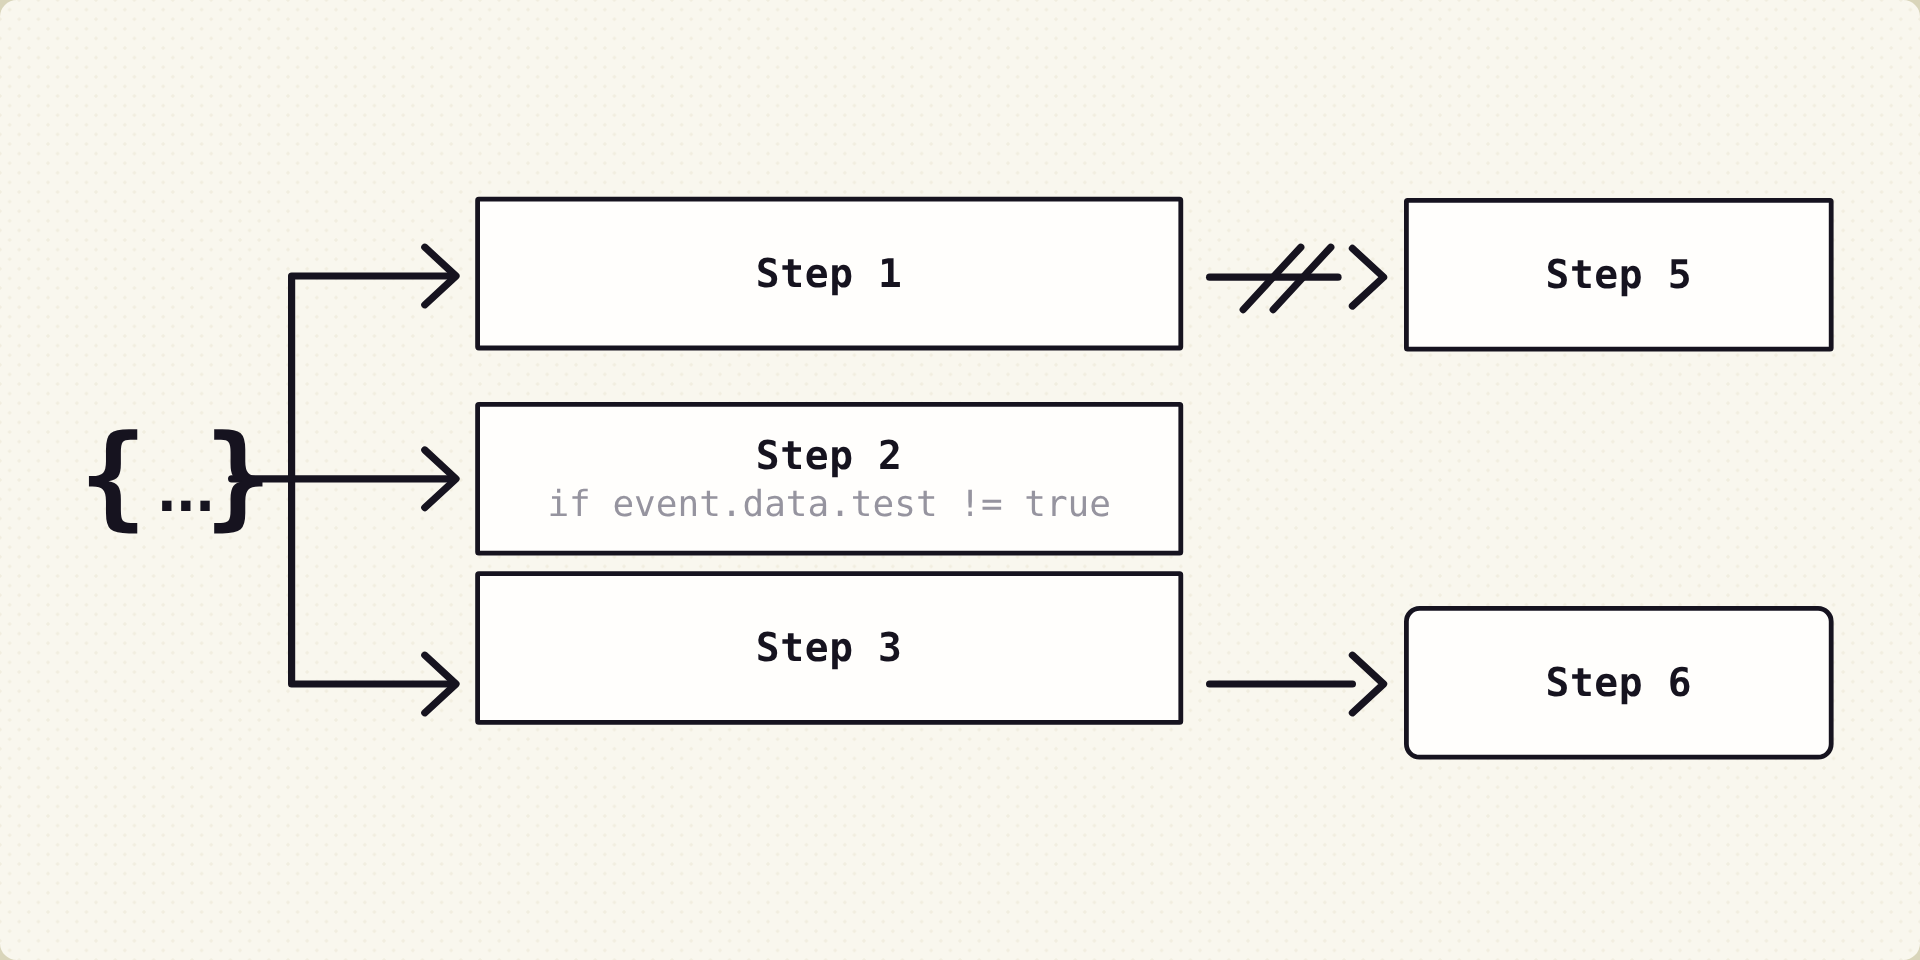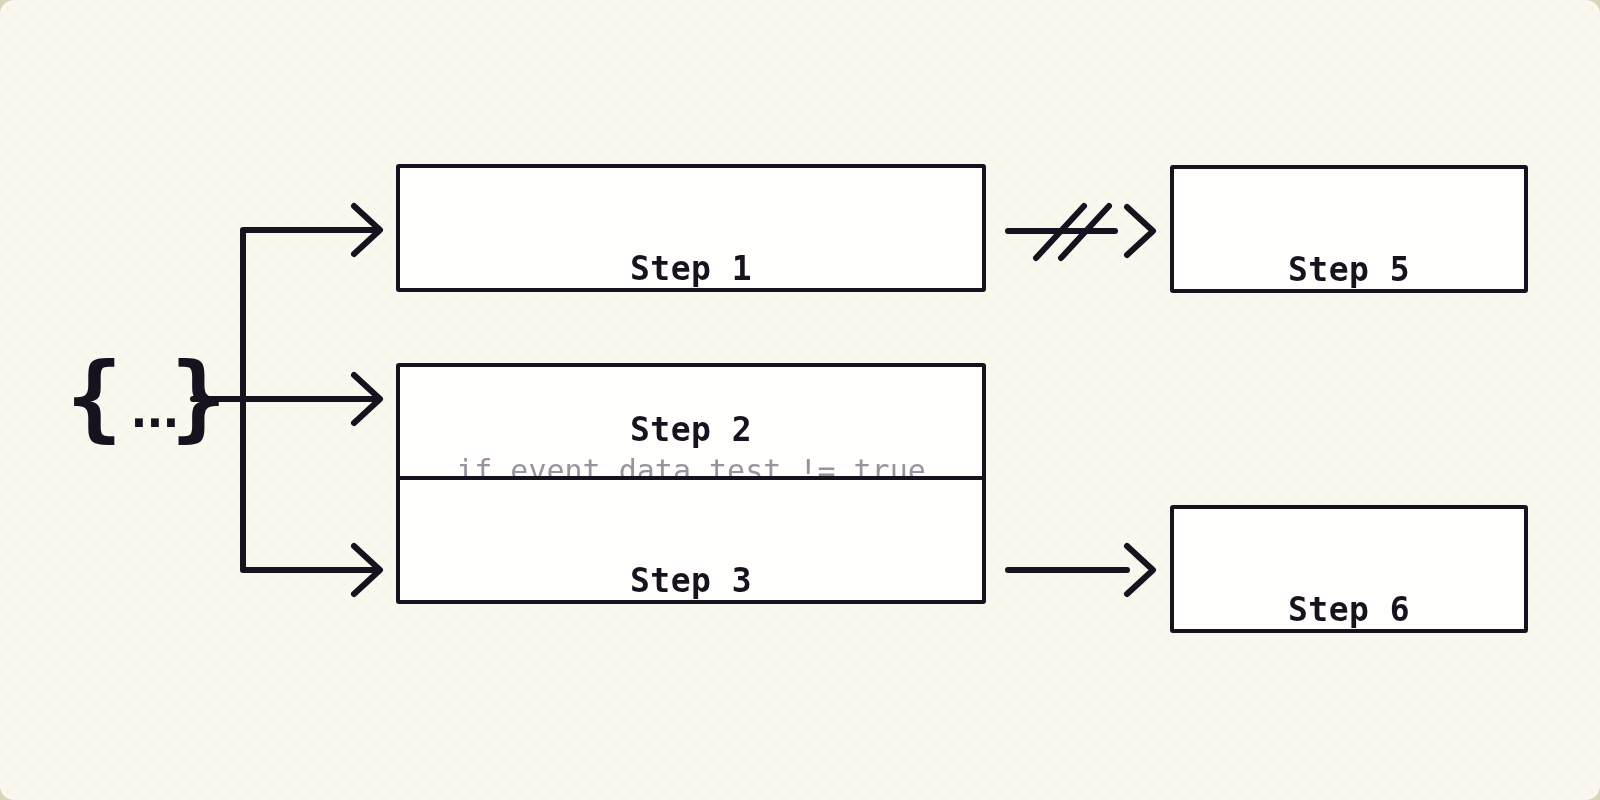--- a/index.html
+++ b/index.html
@@ -70,44 +70,44 @@
     line-height: 1;
   }
   .node {
     position: absolute;
     background: var(--node-fill);
     border: 4px solid var(--stroke);
     border-radius: 3px;
     display: flex;
     flex-direction: column;
     align-items: center;
-    justify-content: flex-end;
+    justify-content: center;
     gap: 5px;
     cursor: pointer;
   }
   .node-label {
     font-size: 33px;
     font-weight: 700;
     letter-spacing: 0.5px;
     color: var(--stroke);
     line-height: 1.15;
     white-space: nowrap;
   }
   .node-condition {
     font-size: 30px;
     font-weight: 400;
     color: var(--muted-text);
     line-height: 1.1;
     white-space: nowrap;
   }
   .node-step-1 { left: 396px; top: 164px; width: 590px; height: 128px; }
-  .node-step-2 { left: 396px; top: 335px; width: 590px; height: 128px; margin-top: 28px; }
+  .node-step-2 { left: 396px; top: 335px; width: 590px; height: 128px; }
   .node-step-3 { left: 396px; top: 476px; width: 590px; height: 128px; }
   .node-step-5 { left: 1170px; top: 165px; width: 358px; height: 128px; }
-  .node-step-6 { left: 1170px; top: 505px; width: 358px; height: 128px; }
+  .node-step-6 { left: 1170px; top: 505px; width: 358px; height: 128px; border-radius: 13px; }
 </style>
 </head>
 <body>
 
 <div class="canvas">
 
   <svg class="connector-layer" viewBox="0 0 1600 800" xmlns="http://www.w3.org/2000/svg" aria-hidden="true">
     <path d="M378 230 L243 230 L243 570 L378 570"></path>
     <path d="M193 399 H378"></path>
     <path d="M354 206 L380 230 L354 254"></path>

